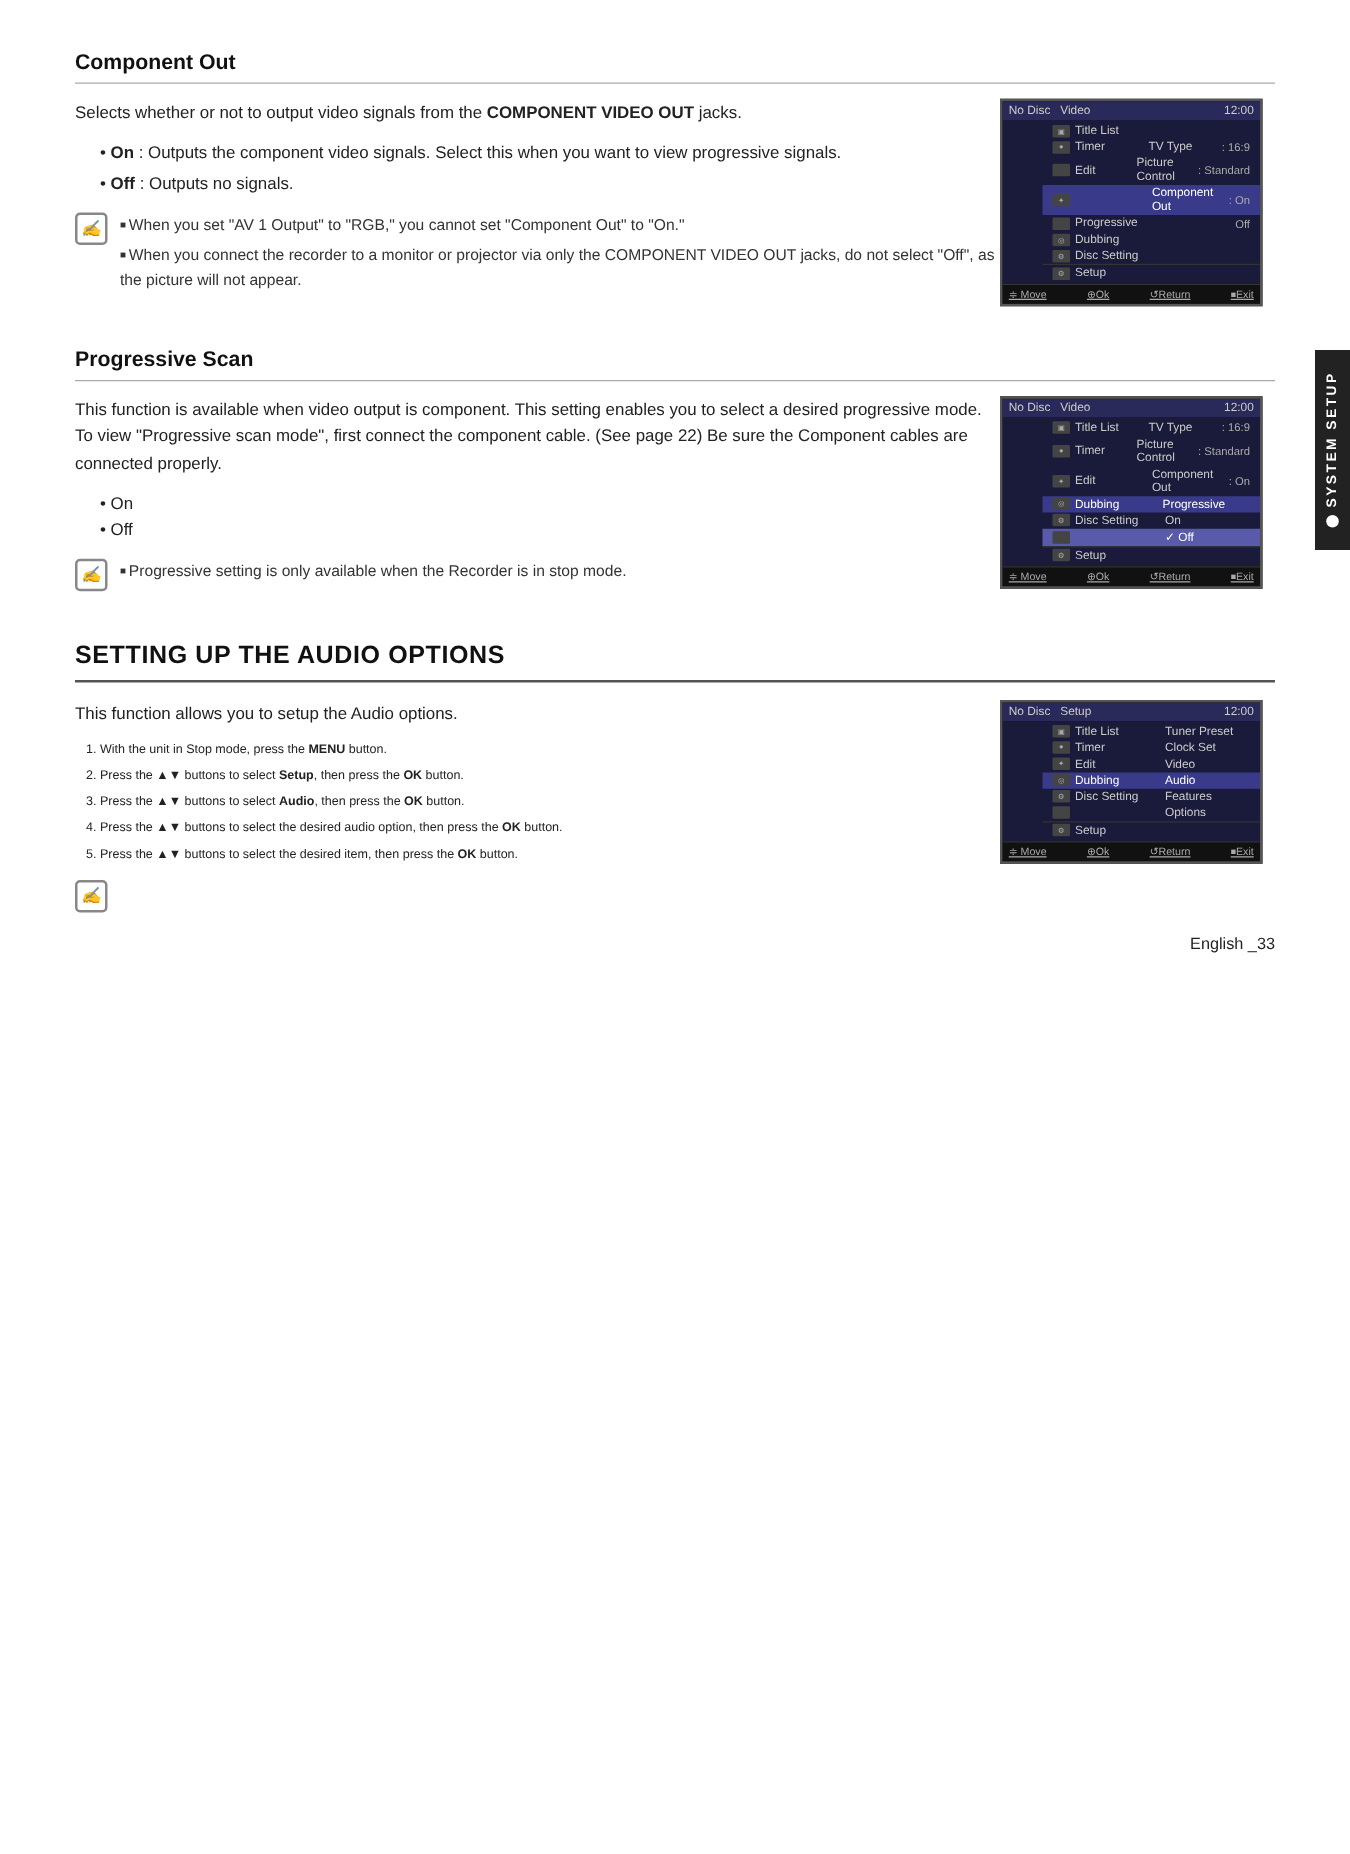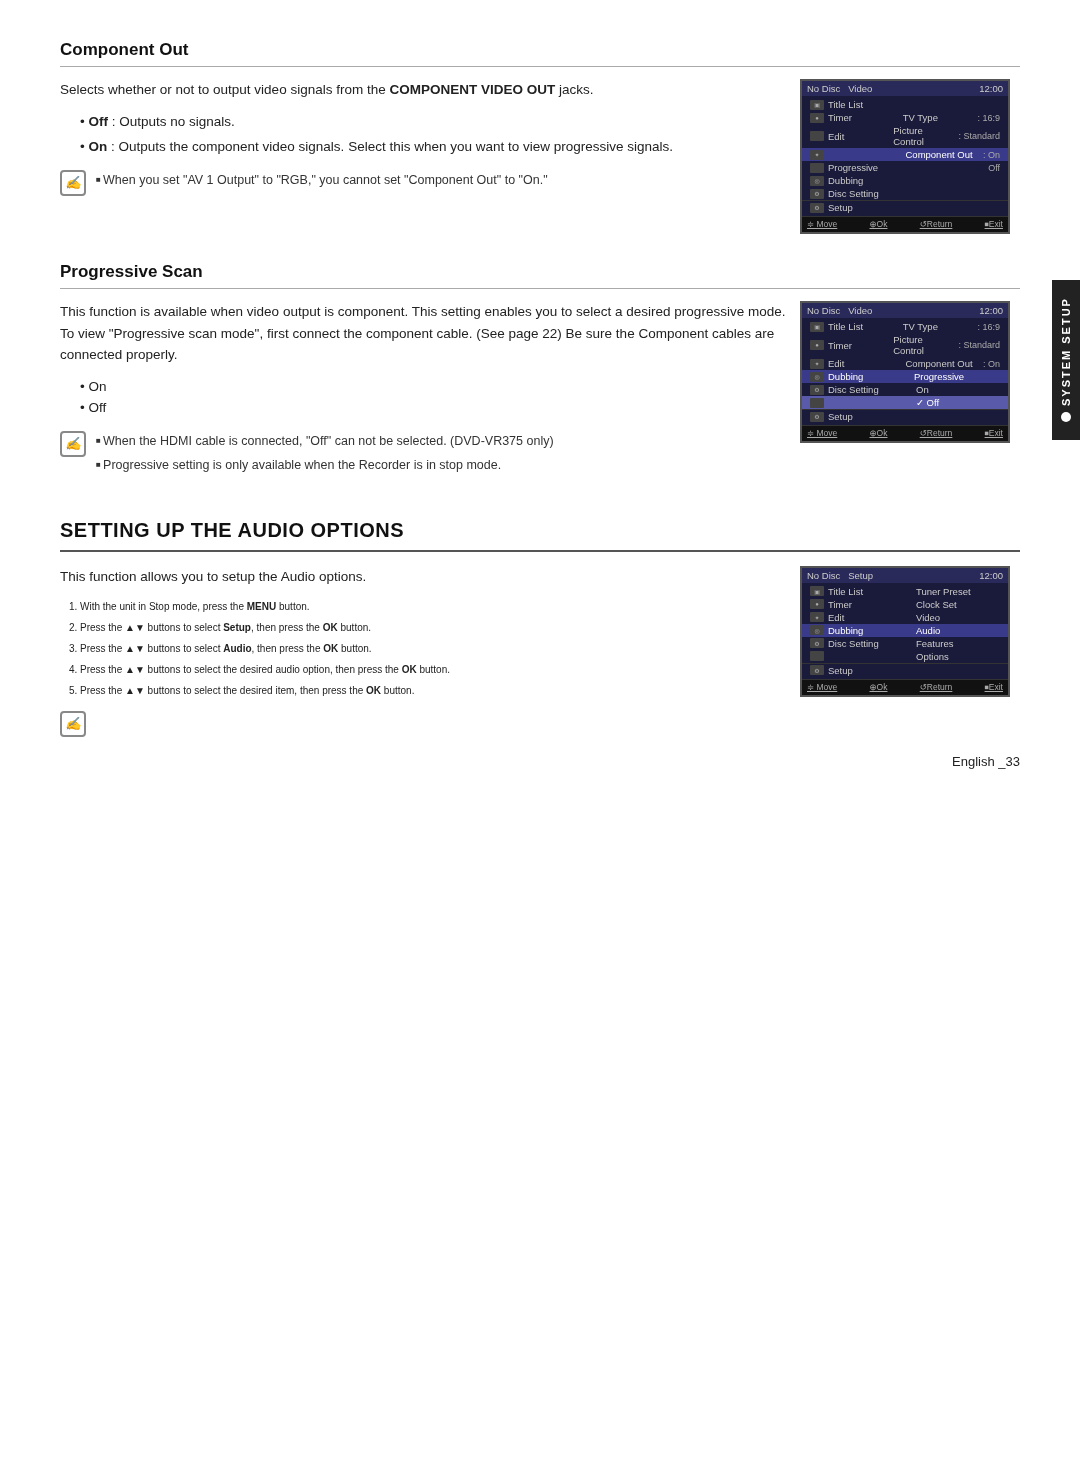--- a/index.html
+++ b/index.html
@@ -140,20 +140,21 @@
       background: #1a1a3a;
       padding: 2px 0;
     }
     .screen-row {
       display: flex;
       align-items: center;
       padding: 1px 8px;
       font-size: 9.5px;
       color: #ccc;
       gap: 4px;
+      margin-left: 32px;
     }
     .screen-row.highlighted {
       background: #3a3a8a;
       color: #fff;
     }
     .screen-row.selected-item {
       background: #5a5aaa;
       color: #fff;
       justify-content: center;
     }
@@ -268,28 +269,29 @@
   <div class="section-block">
     <h2 class="section-title">Component Out</h2>
 
     <div class="two-col">
       <div class="col-text">
         <p class="body-text">
           Selects whether or not to output video signals from the <span class="bold">COMPONENT VIDEO OUT</span> jacks.
         </p>
 
         <ul class="bullet-list">
+          <li><span class="bold">On</span> : Outputs the component video signals. Select this when you want to view progressive signals.</li>
           <li><span class="bold">Off</span> : Outputs no signals.</li>
-          <li><span class="bold">On</span> : Outputs the component video signals. Select this when you want to view progressive signals.</li>
         </ul>
 
         <div class="note-box">
           <div class="note-icon">✍</div>
           <div class="note-content">
             <p>When you set "AV 1 Output" to "RGB," you cannot set "Component Out" to "On."</p>
+            <p>When you connect the recorder to a monitor or projector via only the COMPONENT VIDEO OUT jacks, do not select "Off", as the picture will not appear.</p>
           </div>
         </div>
       </div>
 
       <div class="col-screen">
         <div class="screen-mockup">
           <div class="screen-header">
             <span>No Disc &nbsp; Video</span>
             <span>12:00</span>
           </div>
@@ -361,21 +363,20 @@
         <p class="body-text">This function is available when video output is component. This setting enables you to select a desired progressive mode. To view "Progressive scan mode", first connect the component cable. (See page 22) Be sure the Component cables are connected properly.</p>
 
         <ul class="on-off-list">
           <li>On</li>
           <li>Off</li>
         </ul>
 
         <div class="note-box">
           <div class="note-icon">✍</div>
           <div class="note-content">
-            <p>When the HDMI cable is connected, "Off" can not be selected. (DVD-VR375 only)</p>
             <p>Progressive setting is only available when the Recorder is in stop mode.</p>
           </div>
         </div>
       </div>
 
       <div class="col-screen">
         <div class="screen-mockup">
           <div class="screen-header">
             <span>No Disc &nbsp; Video</span>
             <span>12:00</span>

